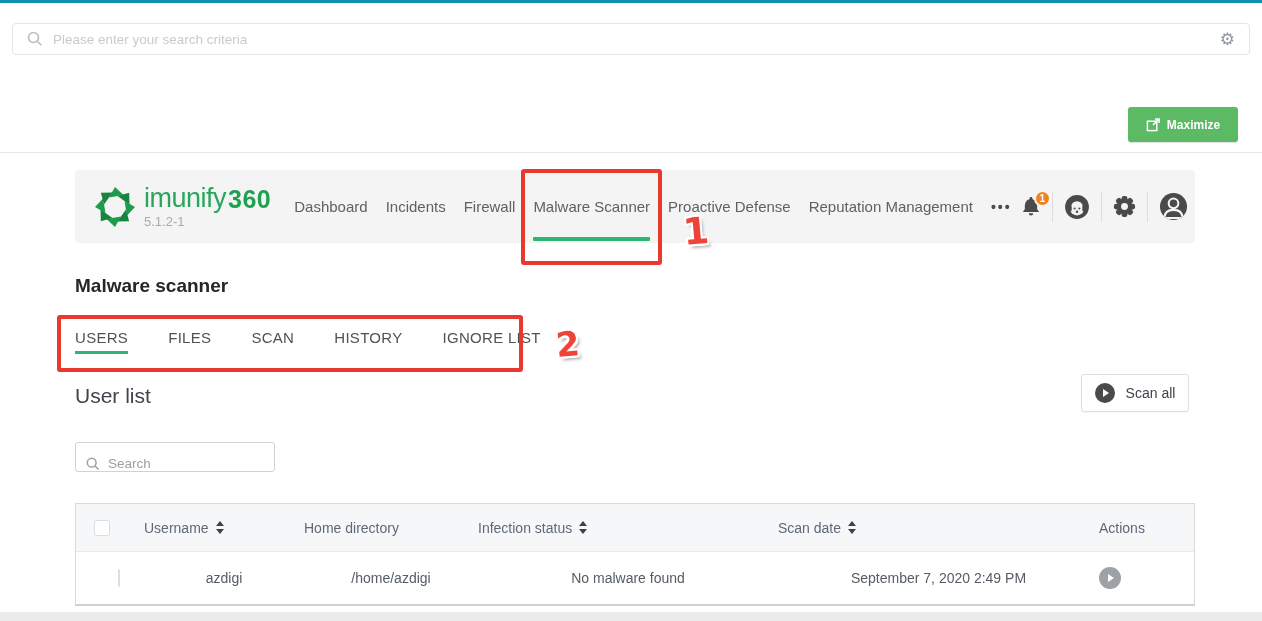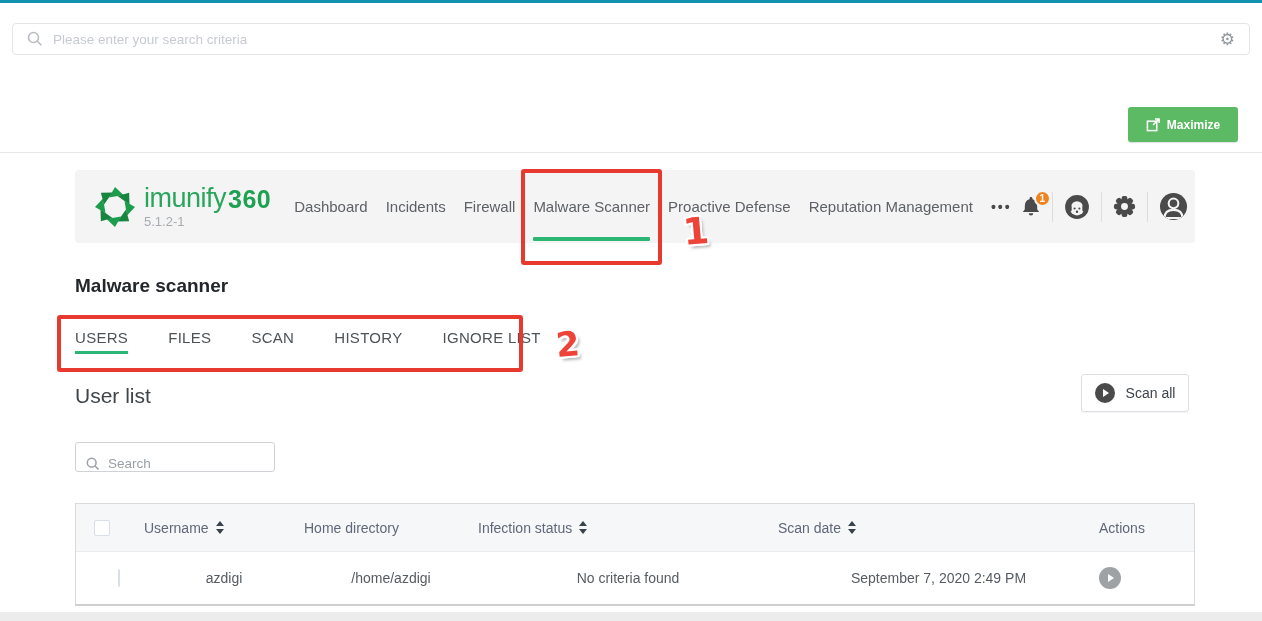--- a/index.html
+++ b/index.html
@@ -290,21 +290,21 @@
       </div>
       <div class="th">
         <span>Actions</span>
       </div>
     </div>
 
     <div class="t-row">
       <div class="td"><span class="chk"></span></div>
       <div class="td">azdigi</div>
       <div class="td">/home/azdigi</div>
-      <div class="td">No criteria found</div>
+      <div class="td">No malware found</div>
       <div class="td">September 7, 2020 2:49 PM</div>
       <div class="td">
         <span class="action-play">
             <span class="play-tri"></span>
           </span>
       </div>
     </div>
   </div>
 
   <div class="bottom-band"></div>

